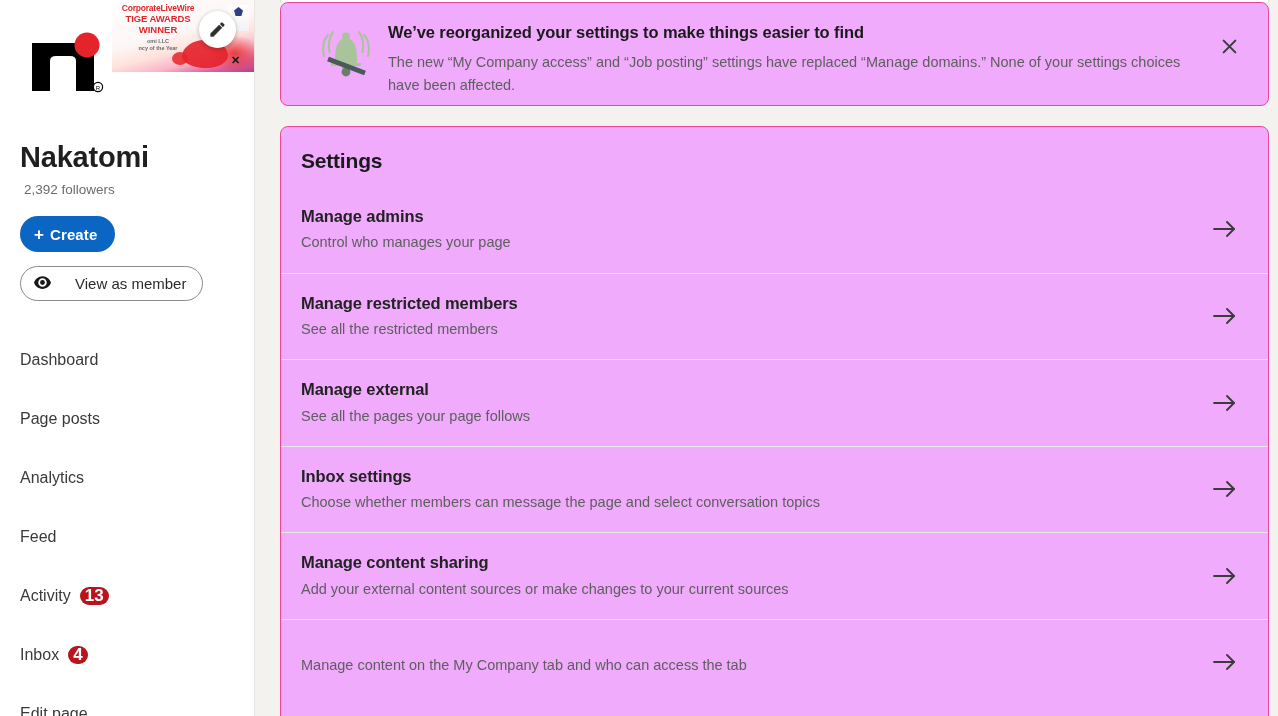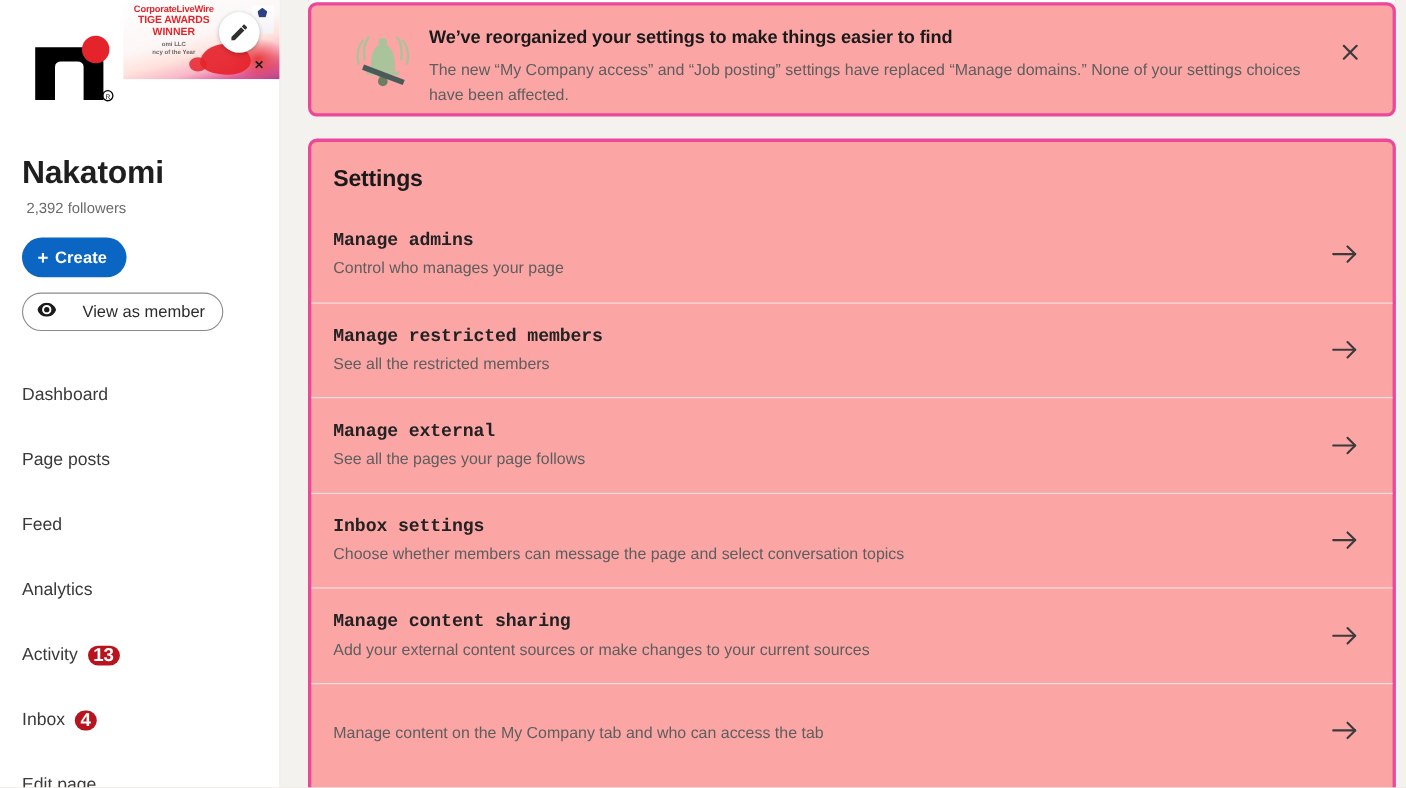--- a/index.html
+++ b/index.html
@@ -234,22 +234,22 @@
     left: 25px; top: -8px;
     width: 989px; height: 10px;
     background: #ffffff;
     border-radius: 8px 8px 0 0;
     border: 1px solid #e3e1dd;
     border-bottom: none;
   }
 
   .card {
     position: absolute;
-    background: #fca5a5;
-    border: 3px solid #ec4899;
+    background: #f0abfc;
+    border: 1px solid #ec4899;
     border-radius: 8px;
   }
 
   .banner {
     left: 25px; top: 2px;
     width: 989px; height: 104px;
   }
   .banner-inner {
     display: flex;
     align-items: flex-start;
@@ -308,21 +308,20 @@
     cursor: pointer;
   }
   .setting-row:first-child { border-top: none; }
   .setting-texts { flex: 1; }
   .setting-title {
     font-size: 16.5px;
     font-weight: bold;
     color: #222222;
     letter-spacing: -.1px;
     line-height: 1.3;
-    font-family: Liberation Mono, monospace;
   }
   .setting-sub {
     margin-top: 5px;
     font-size: 14.5px;
     color: #5e5e5e;
     line-height: 1.4;
   }
   .arrow-cell {
     width: 40px;
     display: flex;
@@ -390,24 +389,24 @@
     </button>
 
     <nav class="nav">
       <div class="nav-item">
         <span>Dashboard</span>
       </div>
       <div class="nav-item">
         <span>Page posts</span>
       </div>
       <div class="nav-item">
+        <span>Analytics</span>
+      </div>
+      <div class="nav-item">
         <span>Feed</span>
-      </div>
-      <div class="nav-item">
-        <span>Analytics</span>
       </div>
       <div class="nav-item">
         <span>Activity</span>
         <span class="badge">13</span>
       </div>
       <div class="nav-item">
         <span>Inbox</span>
         <span class="badge">4</span>
       </div>
       <div class="nav-item">

